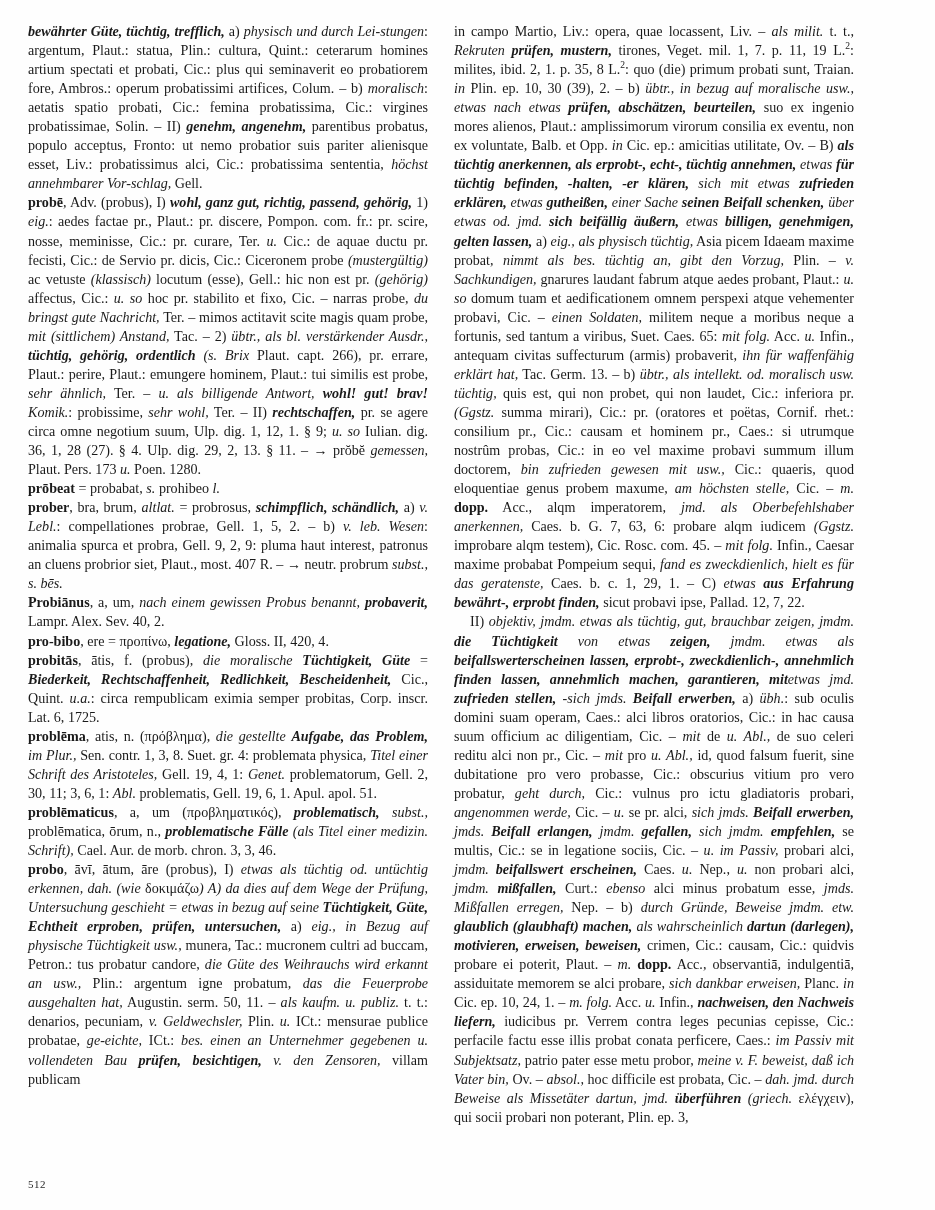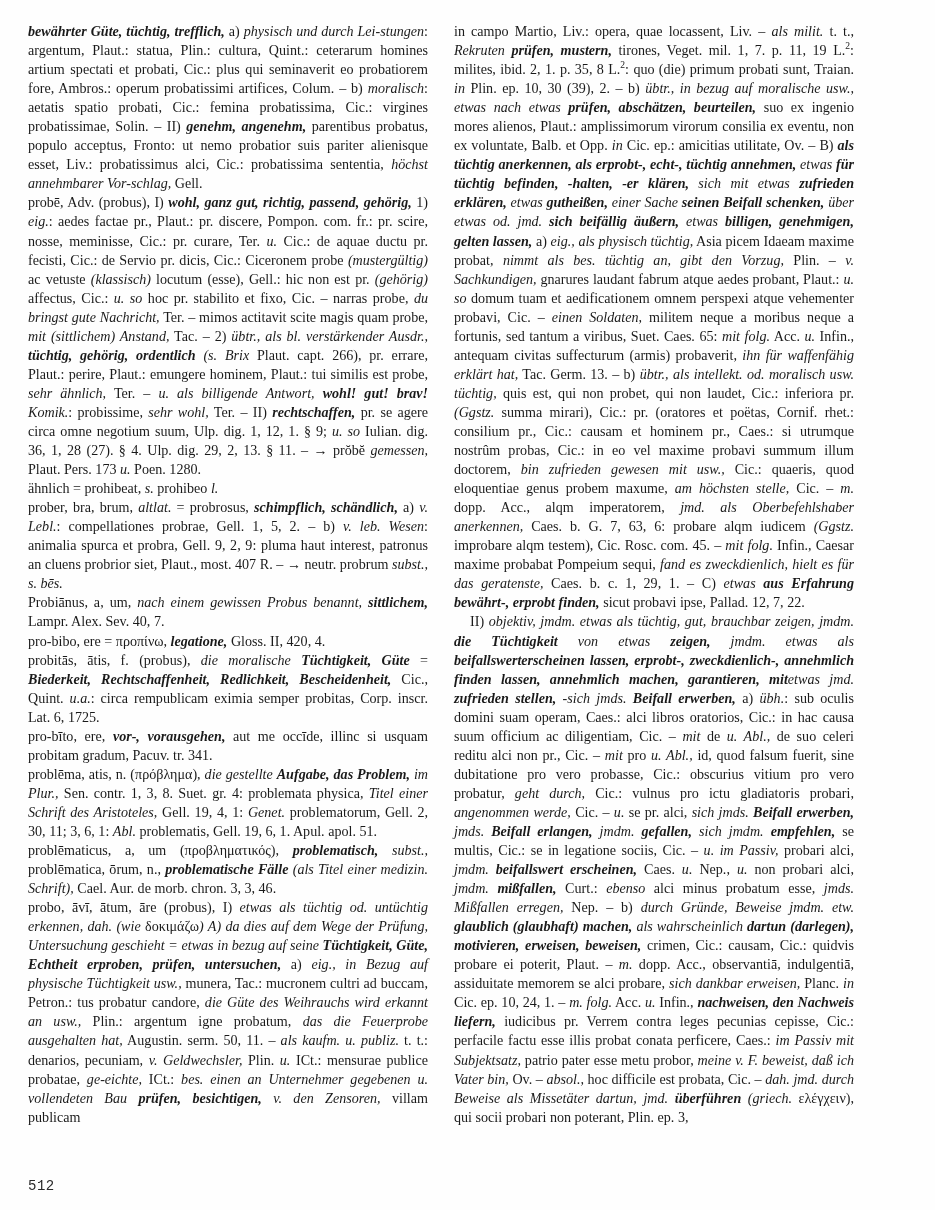--- a/index.html
+++ b/index.html
@@ -40,38 +40,38 @@
   }
   .entry {
     margin: 0;
     padding: 0;
     text-indent: 0;
   }
   
   .entry.cont { text-indent: 0; }
   .entry.indent { text-indent: 16px; }
 
-  b, .b { font-weight: normal; }
+  b, .b { font-weight: bold; }
   i, .i { font-style: italic; }
   .bi { font-weight: bold; font-style: italic; }
   .sup {
     font-size: 0.68em;
     vertical-align: super;
     line-height: 0;
   }
   .grk { font-family: Liberation Serif, serif; }
 
   .folio {
     position: absolute;
     left: 28px;
     top: 1178px;
-    font-size: 14px;
+    font-size: 11px;
     letter-spacing: 0.5px;
     color: #2a2a2a;
-    font-family: Liberation Mono, monospace;
+    font-family: Liberation Serif, serif;
     text-align: center;
   }
   
   .paper-tone {
     position: absolute;
     inset: 0;
     background: #fefefe;
     pointer-events: none;
   }
 </style>
@@ -79,26 +79,25 @@
 <body>
 
 <div class="page">
   <div class="paper-tone"></div>
 
   <div class="columns">
 
     <div class="column" id="left-col">
         <p class="entry cont"><span class="bi">bewährter Güte, tüchtig, trefflich,</span><span> a) </span><span class="i">physisch und durch Lei-stungen</span><span>: argentum, Plaut.: statua, Plin.: cultura, Quint.: ceterarum homines artium spectati et probati, Cic.: plus qui seminaverit eo probatiorem fore, Ambros.: operum probatissimi artifices, Colum. – b) </span><span class="i">moralisch</span><span>: aetatis spatio probati, Cic.: femina probatissima, Cic.: virgines probatissimae, Solin. – II) </span><span class="bi">genehm, angenehm,</span><span> parentibus probatus, populo acceptus, Fronto: ut nemo probatior suis pariter alienisque esset, Liv.: probatissimus alci, Cic.: probatissima sententia, </span><span class="i">höchst annehmbarer Vor-schlag,</span><span> Gell.</span></p>
         <p class="entry"><span class="b">probē</span><span>, Adv. (probus), I) </span><span class="bi">wohl, ganz gut, richtig, passend, gehörig,</span><span> 1) </span><span class="i">eig.</span><span>: aedes factae pr., Plaut.: pr. discere, Pompon. com. fr.: pr. scire, nosse, meminisse, Cic.: pr. curare, Ter. </span><span class="i">u.</span><span> Cic.: de aquae ductu pr. fecisti, Cic.: de Servio pr. dicis, Cic.: Ciceronem probe </span><span class="i">(mustergültig)</span><span> ac vetuste </span><span class="i">(klassisch)</span><span> locutum (esse), Gell.: hic non est pr. </span><span class="i">(gehörig)</span><span> affectus, Cic.: </span><span class="i">u. so</span><span> hoc pr. stabilito et fixo, Cic. – narras probe, </span><span class="i">du bringst gute Nachricht,</span><span> Ter. – mimos actitavit scite magis quam probe, </span><span class="i">mit (sittlichem) Anstand,</span><span> Tac. – 2) </span><span class="i">übtr., als bl. verstärkender Ausdr.,</span><span> </span><span class="bi">tüchtig, gehörig, ordentlich</span><span> </span><span class="i">(s. Brix</span><span> Plaut. capt. 266), pr. errare, Plaut.: perire, Plaut.: emungere hominem, Plaut.: tui similis est probe, </span><span class="i">sehr ähnlich,</span><span> Ter. – </span><span class="i">u. als billigende Antwort,</span><span> </span><span class="bi">wohl! gut! brav!</span><span> </span><span class="i">Komik.</span><span>: probissime, </span><span class="i">sehr wohl,</span><span> Ter. – II) </span><span class="bi">rechtschaffen,</span><span> pr. se agere circa omne negotium suum, Ulp. dig. 1, 12, 1. § 9; </span><span class="i">u. so</span><span> Iulian. dig. 36, 1, 28 (27). § 4. Ulp. dig. 29, 2, 13. § 11. – → prŏbĕ </span><span class="i">gemessen,</span><span> Plaut. Pers. 173 </span><span class="i">u.</span><span> Poen. 1280.</span></p>
-        <p class="entry"><span class="b">ähnlich</span><span> = prohibeat, </span><span class="i">s.</span><span> prohibeo </span><span class="i">l.</span></p>
+        <p class="entry"><span class="b">prōbeat</span><span> = probabat, </span><span class="i">s.</span><span> prohibeo </span><span class="i">l.</span></p>
         <p class="entry"><span class="b">prober</span><span>, bra, brum, </span><span class="i">altlat.</span><span> = probrosus, </span><span class="bi">schimpflich, schändlich,</span><span> a) </span><span class="i">v. Lebl.</span><span>: compellationes probrae, Gell. 1, 5, 2. – b) </span><span class="i">v. leb. Wesen</span><span>: animalia spurca et probra, Gell. 9, 2, 9: pluma haut interest, patronus an cluens probrior siet, Plaut., most. 407 R. – → neutr. probrum </span><span class="i">subst., s. bēs.</span></p>
-        <p class="entry"><span class="b">Probiānus</span><span>, a, um, </span><span class="i">nach einem gewissen Probus benannt,</span><span> </span><span class="bi">sittlichem,</span><span> Lampr. Alex. Sev. 40, 7.</span></p>
+        <p class="entry"><span class="b">Probiānus</span><span>, a, um, </span><span class="i">nach einem gewissen Probus benannt,</span><span> </span><span class="bi">probaverit,</span><span> Lampr. Alex. Sev. 40, 2.</span></p>
         <p class="entry"><span class="b">pro-bibo</span><span>, ere = </span><span class="grk">προπίνω</span><span>, </span><span class="bi">legatione,</span><span> Gloss. II, 420, 4.</span></p>
         <p class="entry"><span class="b">probitās</span><span>, ātis, f. (probus), </span><span class="i">die moralische </span><span class="bi">Tüchtigkeit, Güte</span><span> = </span><span class="bi">Biederkeit, Rechtschaffenheit, Redlichkeit, Bescheidenheit,</span><span> Cic., Quint. </span><span class="i">u.a.</span><span>: circa rempublicam eximia semper probitas, Corp. inscr. Lat. 6, 1725.</span></p>
-        <p class="entry"><span class="b">pro-bīto</span><span>, ere, </span><span class="bi">vor-, vorausgehen,</span><span> aut me occīde, illinc si usquam probitam gradum, Pacuv. tr. 341.</span></p>
         <p class="entry"><span class="b">problēma</span><span>, atis, n. (</span><span class="grk">πρόβλημα</span><span>), </span><span class="i">die gestellte </span><span class="bi">Aufgabe, das Problem,</span><span> </span><span class="i">im Plur.,</span><span> Sen. contr. 1, 3, 8. Suet. gr. 4: problemata physica, </span><span class="i">Titel einer Schrift des Aristoteles,</span><span> Gell. 19, 4, 1: </span><span class="i">Genet.</span><span> problematorum, Gell. 2, 30, 11; 3, 6, 1: </span><span class="i">Abl.</span><span> problematis, Gell. 19, 6, 1. Apul. apol. 51.</span></p>
         <p class="entry"><span class="b">problēmaticus</span><span>, a, um (</span><span class="grk">προβληματικός</span><span>), </span><span class="bi">problematisch,</span><span> </span><span class="i">subst.,</span><span> problēmatica, ōrum, n., </span><span class="bi">problematische Fälle</span><span> </span><span class="i">(als Titel einer medizin. Schrift),</span><span> Cael. Aur. de morb. chron. 3, 3, 46.</span></p>
         <p class="entry"><span class="b">probo</span><span>, āvī, ātum, āre (probus), I) </span><span class="i">etwas als tüchtig od. untüchtig erkennen, dah. (wie </span><span class="grk">δοκιμάζω</span><span class="i">) A) </span><span class="i">da dies auf dem Wege der Prüfung, Untersuchung geschieht = etwas in bezug auf seine </span><span class="bi">Tüchtigkeit, Güte, Echtheit erproben, prüfen, untersuchen,</span><span> a) </span><span class="i">eig., in Bezug auf physische Tüchtigkeit usw.,</span><span> munera, Tac.: mucronem cultri ad buccam, Petron.: tus probatur candore, </span><span class="i">die Güte des Weihrauchs wird erkannt an usw.,</span><span> Plin.: argentum igne probatum, </span><span class="i">das die Feuerprobe ausgehalten hat,</span><span> Augustin. serm. 50, 11. – </span><span class="i">als kaufm. u. publiz.</span><span> t. t.: denarios, pecuniam, </span><span class="i">v. Geldwechsler,</span><span> Plin. </span><span class="i">u.</span><span> ICt.: mensurae publice probatae, </span><span class="i">ge-eichte,</span><span> ICt.: </span><span class="i">bes. einen an Unternehmer gegebenen u. vollendeten Bau </span><span class="bi">prüfen, besichtigen,</span><span> </span><span class="i">v. den Zensoren,</span><span> villam publicam</span></p>
       </div>
 
     <div class="column" id="right-col">
         <p class="entry cont"><span>in campo Martio, Liv.: opera, quae locassent, Liv. – </span><span class="i">als milit.</span><span> t. t., </span><span class="i">Rekruten </span><span class="bi">prüfen, mustern,</span><span> tirones, Veget. mil. 1, 7. p. 11, 19 L.</span><span class="sup">2</span><span>: milites, ibid. 2, 1. p. 35, 8 L.</span><span class="sup">2</span><span>: quo (die) primum probati sunt, Traian. </span><span class="i">in</span><span> Plin. ep. 10, 30 (39), 2. – b) </span><span class="i">übtr., in bezug auf moralische usw., etwas nach etwas </span><span class="bi">prüfen, abschätzen, beurteilen,</span><span> suo ex ingenio mores alienos, Plaut.: amplissimorum virorum consilia ex eventu, non ex voluntate, Balb. et Opp. </span><span class="i">in</span><span> Cic. ep.: amicitias utilitate, Ov. – B) </span><span class="bi">als tüchtig anerkennen, als erprobt-, echt-, tüchtig annehmen,</span><span> </span><span class="i">etwas </span><span class="bi">für tüchtig befinden, -halten, -er klären,</span><span> </span><span class="i">sich mit etwas </span><span class="bi">zufrieden erklären,</span><span> </span><span class="i">etwas </span><span class="bi">gutheißen,</span><span> </span><span class="i">einer Sache </span><span class="bi">seinen Beifall schenken,</span><span> </span><span class="i">über etwas od. jmd. </span><span class="bi">sich beifällig äußern,</span><span> </span><span class="i">etwas </span><span class="bi">billigen, genehmigen, gelten lassen,</span><span> a) </span><span class="i">eig., als physisch tüchtig,</span><span> Asia picem Idaeam maxime probat, </span><span class="i">nimmt als bes. tüchtig an, gibt den Vorzug,</span><span> Plin. – </span><span class="i">v. Sachkundigen,</span><span> gnarures laudant fabrum atque aedes probant, Plaut.: </span><span class="i">u. so</span><span> domum tuam et aedificationem omnem perspexi atque vehementer probavi, Cic. – </span><span class="i">einen Soldaten,</span><span> militem neque a moribus neque a fortunis, sed tantum a viribus, Suet. Caes. 65: </span><span class="i">mit folg.</span><span> Acc. </span><span class="i">u.</span><span> Infin., antequam civitas suffecturum (armis) probaverit, </span><span class="i">ihn für waffenfähig erklärt hat,</span><span> Tac. Germ. 13. – b) </span><span class="i">übtr., als intellekt. od. moralisch usw. tüchtig,</span><span> quis est, qui non probet, qui non laudet, Cic.: inferiora pr. </span><span class="i">(Ggstz.</span><span> summa mirari), Cic.: pr. (oratores et poëtas, Cornif. rhet.: consilium pr., Cic.: causam et hominem pr., Caes.: si utrumque nostrûm probas, Cic.: in eo vel maxime probavi summum illum doctorem, </span><span class="i">bin zufrieden gewesen mit usw.,</span><span> Cic.: quaeris, quod eloquentiae genus probem maxume, </span><span class="i">am höchsten stelle,</span><span> Cic. – </span><span class="i">m. </span><span class="b">dopp.</span><span> Acc., alqm imperatorem, </span><span class="i">jmd. als Oberbefehlshaber anerkennen,</span><span> Caes. b. G. 7, 63, 6: probare alqm iudicem </span><span class="i">(Ggstz.</span><span> improbare alqm testem), Cic. Rosc. com. 45. – </span><span class="i">mit folg.</span><span> Infin., Caesar maxime probabat Pompeium sequi, </span><span class="i">fand es zweckdienlich, hielt es für das geratenste,</span><span> Caes. b. c. 1, 29, 1. – C) </span><span class="i">etwas </span><span class="bi">aus Erfahrung bewährt-, erprobt finden,</span><span> sicut probavi ipse, Pallad. 12, 7, 22.</span></p>
         <p class="entry indent"><span>II) </span><span class="i">objektiv, jmdm. etwas als tüchtig, gut, brauchbar zeigen, jmdm. </span><span class="bi">die Tüchtigkeit</span><span> </span><span class="i">von etwas </span><span class="bi">zeigen,</span><span> </span><span class="i">jmdm. etwas als </span><span class="bi">beifallswerterscheinen lassen, erprobt-, zweckdienlich-, annehmlich finden lassen, annehmlich machen, garantieren, mit</span><span class="i">etwas jmd. </span><span class="bi">zufrieden stellen,</span><span> </span><span class="i">-sich jmds. </span><span class="bi">Beifall erwerben,</span><span> a) </span><span class="i">übh.</span><span>: sub oculis domini suam operam, Caes.: alci libros oratorios, Cic.: in hac causa suum officium ac diligentiam, Cic. – </span><span class="i">mit</span><span> de </span><span class="i">u. Abl.,</span><span> de suo celeri reditu alci non pr., Cic. – </span><span class="i">mit</span><span> pro </span><span class="i">u. Abl.,</span><span> id, quod falsum fuerit, sine dubitatione pro vero probasse, Cic.: obscurius vitium pro vero probatur, </span><span class="i">geht durch,</span><span> Cic.: vulnus pro ictu gladiatoris probari, </span><span class="i">angenommen werde,</span><span> Cic. – </span><span class="i">u.</span><span> se pr. alci, </span><span class="i">sich jmds. </span><span class="bi">Beifall erwerben,</span><span> </span><span class="i">jmds. </span><span class="bi">Beifall erlangen,</span><span> </span><span class="i">jmdm. </span><span class="bi">gefallen,</span><span> </span><span class="i">sich jmdm. </span><span class="bi">empfehlen,</span><span> se multis, Cic.: se in legatione sociis, Cic. – </span><span class="i">u. im Passiv,</span><span> probari alci, </span><span class="i">jmdm. </span><span class="bi">beifallswert erscheinen,</span><span> Caes. </span><span class="i">u.</span><span> Nep., </span><span class="i">u.</span><span> non probari alci, </span><span class="i">jmdm. </span><span class="bi">mißfallen,</span><span> Curt.: </span><span class="i">ebenso</span><span> alci minus probatum esse, </span><span class="i">jmds. Mißfallen erregen,</span><span> Nep. – b) </span><span class="i">durch Gründe, Beweise jmdm. etw. </span><span class="bi">glaublich (glaubhaft) machen,</span><span> </span><span class="i">als wahrscheinlich </span><span class="bi">dartun (darlegen), motivieren, erweisen, beweisen,</span><span> crimen, Cic.: causam, Cic.: quidvis probare ei poterit, Plaut. – </span><span class="i">m. </span><span class="b">dopp.</span><span> Acc., observantiā, indulgentiā, assiduitate memorem se alci probare, </span><span class="i">sich dankbar erweisen,</span><span> Planc. </span><span class="i">in</span><span> Cic. ep. 10, 24, 1. – </span><span class="i">m. folg.</span><span> Acc. </span><span class="i">u.</span><span> Infin., </span><span class="bi">nachweisen, den Nachweis liefern,</span><span> iudicibus pr. Verrem contra leges pecunias cepisse, Cic.: perfacile factu esse illis probat conata perficere, Caes.: </span><span class="i">im Passiv mit Subjektsatz,</span><span> patrio pater esse metu probor, </span><span class="i">meine v. F. beweist, daß ich Vater bin,</span><span> Ov. – </span><span class="i">absol.,</span><span> hoc difficile est probata, Cic. – </span><span class="i">dah. jmd. durch Beweise als Missetäter dartun, jmd. </span><span class="bi">überführen</span><span> </span><span class="i">(griech. </span><span class="grk">ελέγχειν</span><span>), qui socii probari non poterant, Plin. ep. 3,</span></p>
       </div>
 

